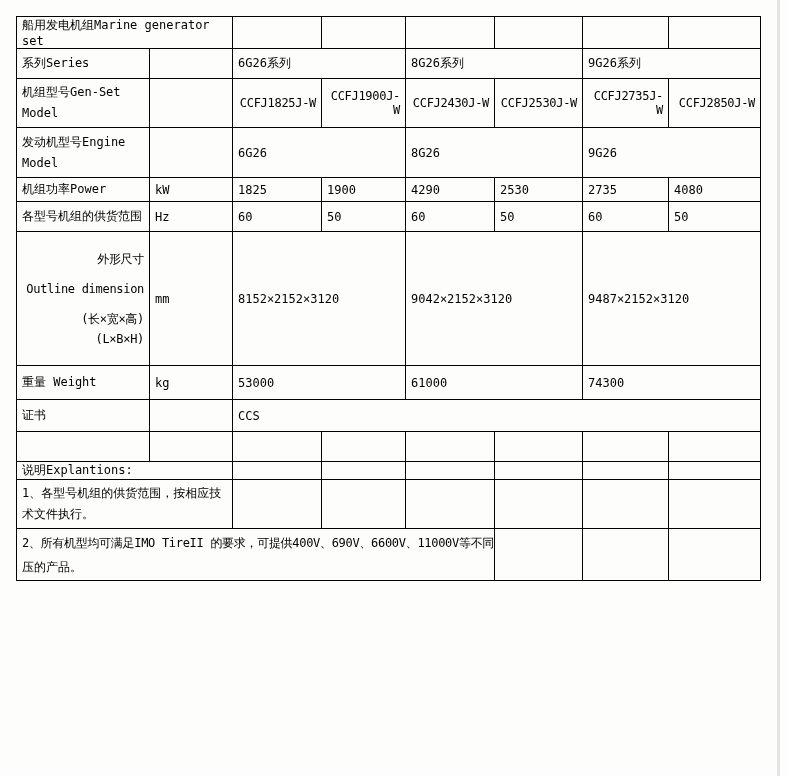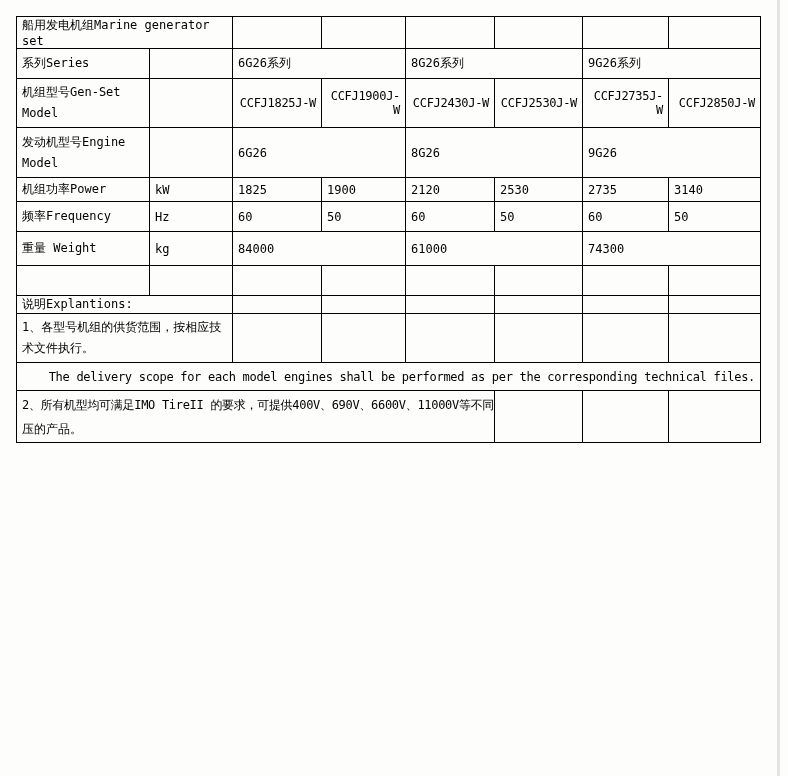--- a/index.html
+++ b/index.html
@@ -105,47 +105,64 @@
       <td colspan="2">6G26</td>
       <td colspan="2">8G26</td>
       <td colspan="2">9G26</td>
     </tr>
 
     <tr style="height:24px">
       <td>机组功率Power</td>
       <td>kW</td>
       <td>1825</td>
       <td>1900</td>
-      <td>2120</td>
+      <td>4290</td>
       <td>2530</td>
       <td>2735</td>
-      <td>3140</td>
+      <td>4080</td>
     </tr>
 
     <tr style="height:30px">
-      <td>频率Frequency</td>
+      <td>各型号机组的供货范围</td>
       <td>Hz</td>
       <td>60</td>
       <td>50</td>
       <td>60</td>
       <td>50</td>
       <td>60</td>
       <td>50</td>
     </tr>
 
 
+    <tr style="height:134px">
+      <td class="tight">
+        <span class="dim-line dim-gap">外形尺寸</span>
+        <span class="dim-line dim-gap">Outline dimension</span>
+        <span class="dim-line">(长×宽×高)</span>
+        <span class="dim-line">(L×B×H)</span>
+      </td>
+      <td>mm</td>
+      <td colspan="2">8152×2152×3120</td>
+      <td colspan="2">9042×2152×3120</td>
+      <td colspan="2">9487×2152×3120</td>
+    </tr>
 
     <tr style="height:34px">
       <td>重量 Weight</td>
       <td>kg</td>
-      <td colspan="2">84000</td>
+      <td colspan="2">53000</td>
       <td colspan="2">61000</td>
       <td colspan="2">74300</td>
     </tr>
 
+    <tr style="height:32px">
+      <td>证书</td>
+      <td></td>
+      <td colspan="6">CCS</td>
+    </tr>
 
 
     <tr style="height:30px">
       <td></td>
       <td></td>
       <td></td>
       <td></td>
       <td></td>
       <td></td>
       <td></td>
@@ -168,23 +185,20 @@
         <span class="line">术文件执行。</span>
       </td>
       <td></td>
       <td></td>
       <td></td>
       <td></td>
       <td></td>
       <td></td>
     </tr>
 
-    <tr style="height:28px">
-      <td colspan="8" class="tight">The delivery scope for each model engines shall be performed as per the corresponding technical files.</td>
-    </tr>
 
     <tr style="height:52px">
       <td colspan="5">
         <span class="note-line tight">2、所有机型均可满足IMO TireII 的要求，可提供400V、690V、6600V、11000V等不同电</span>
         <span class="note-line">压的产品。</span>
       </td>
       <td></td>
       <td></td>
       <td></td>
     </tr>

